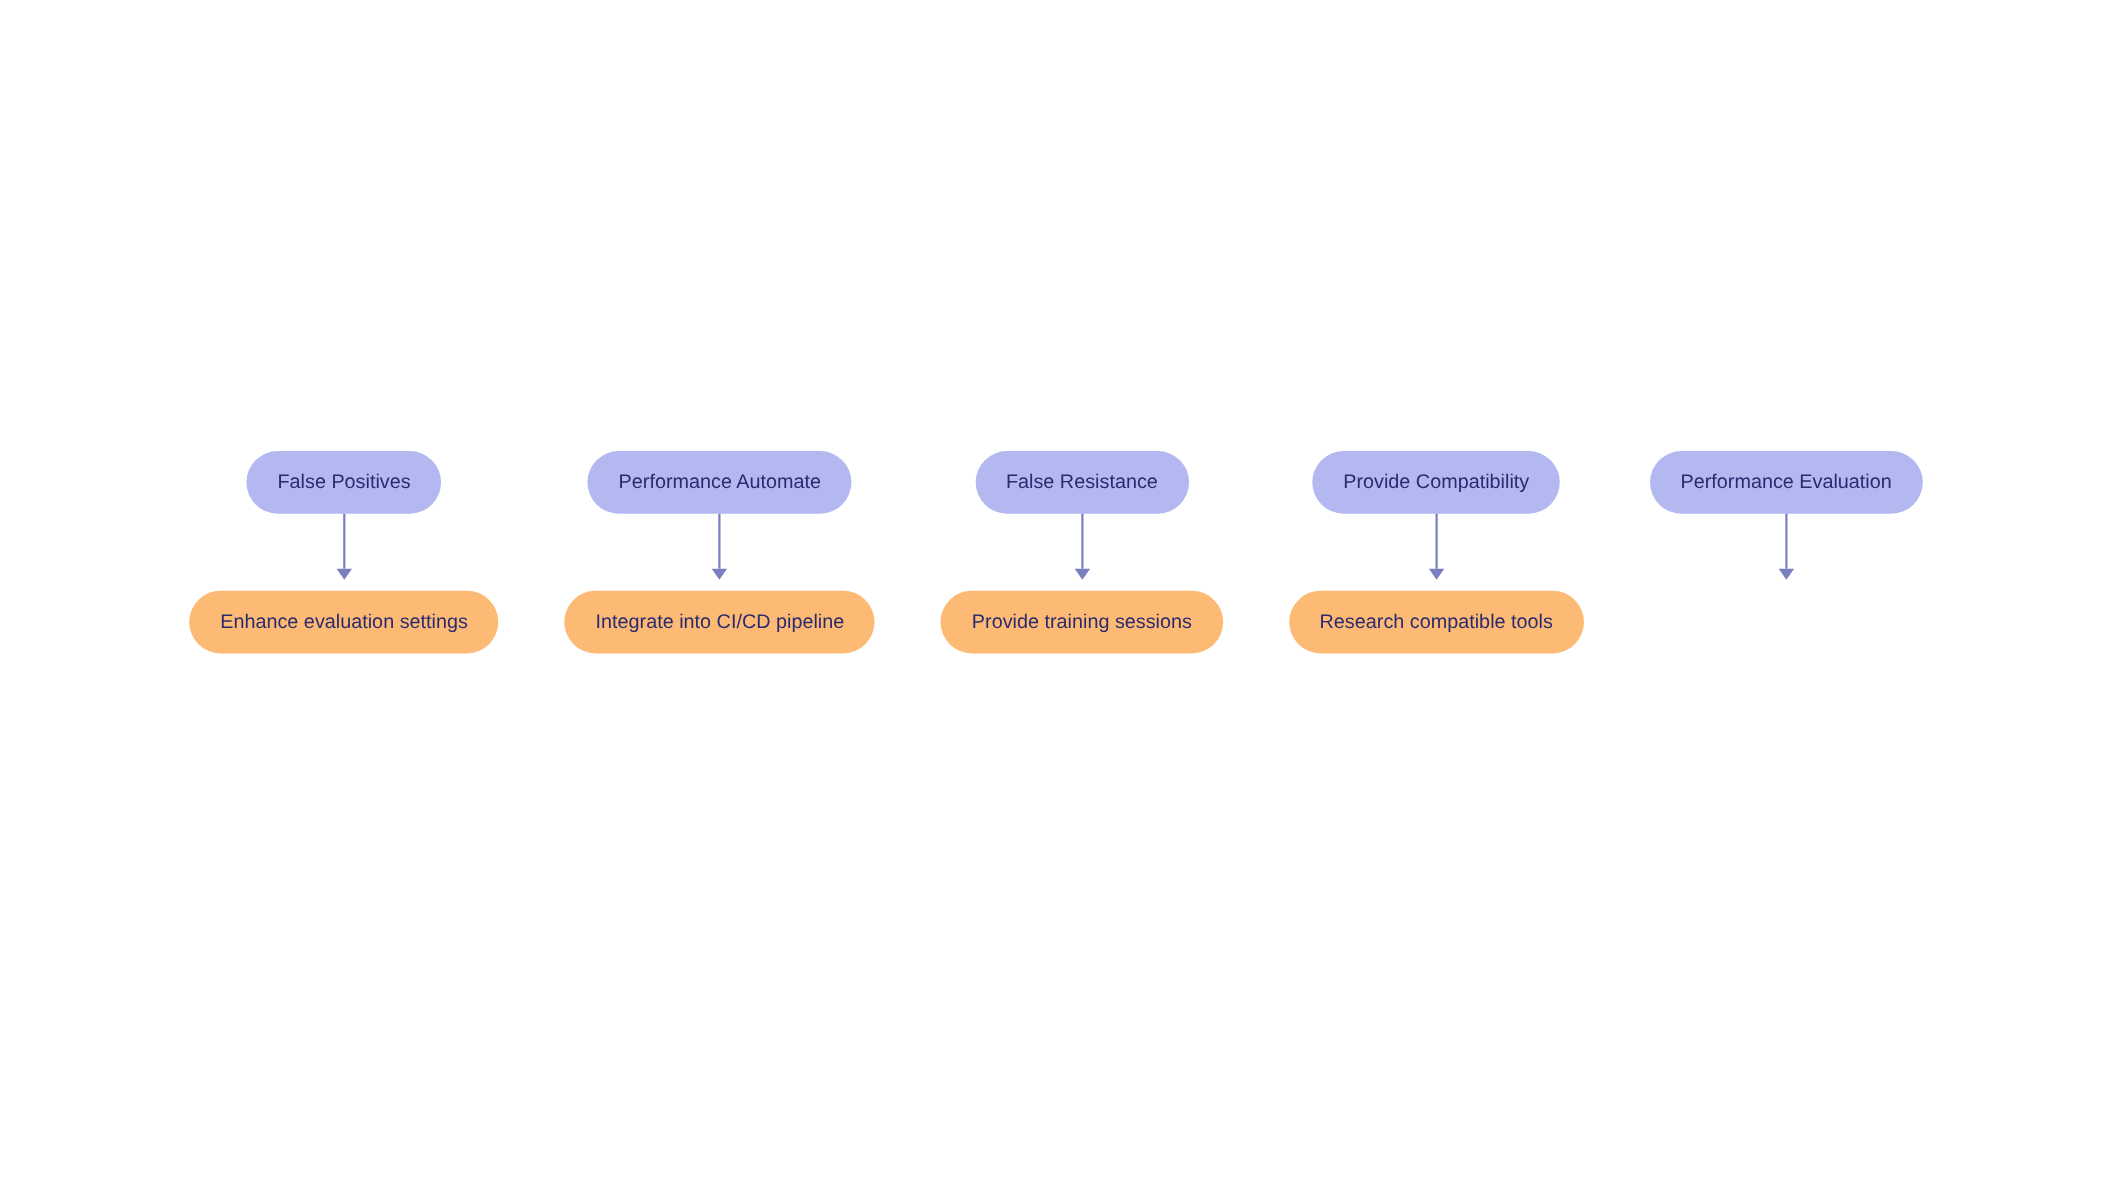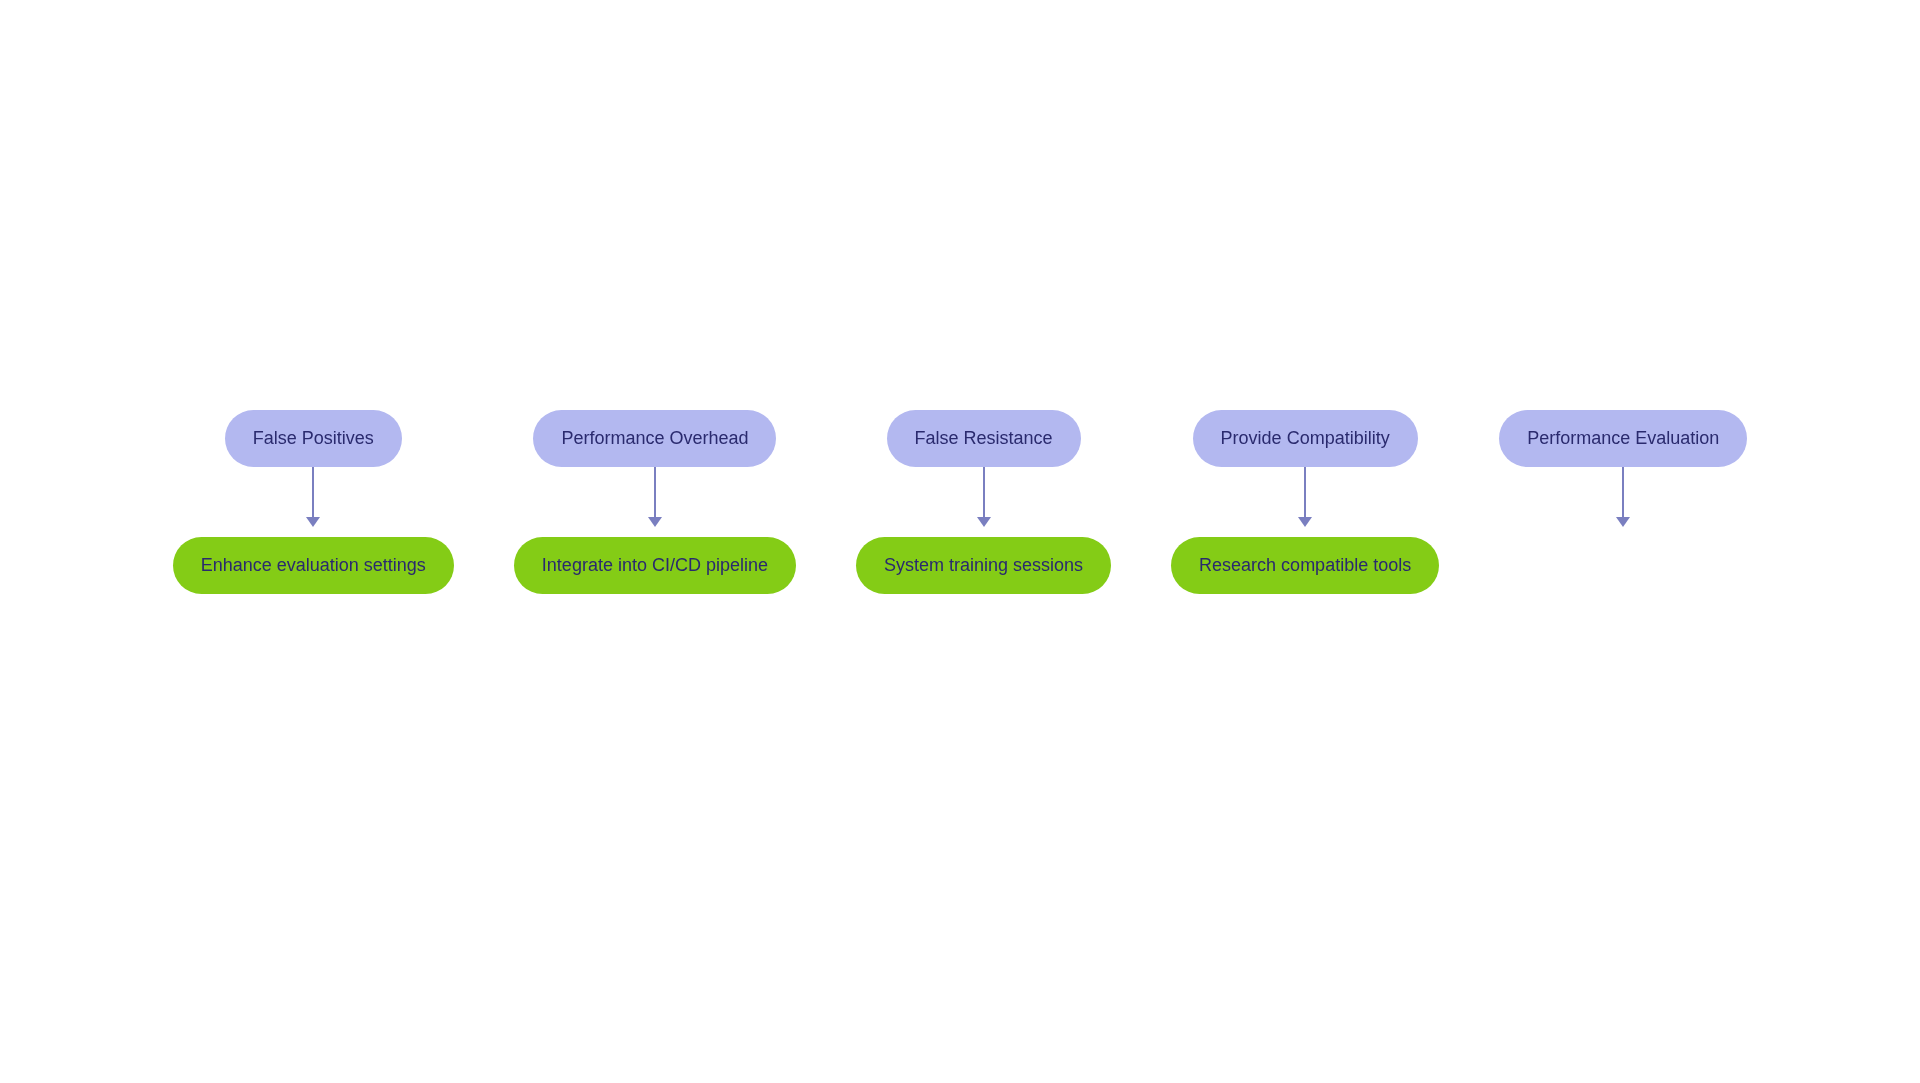--- a/index.html
+++ b/index.html
@@ -50,21 +50,21 @@
       font-weight: 400;
       white-space: nowrap;
       min-width: 160px;
     }
 
     .node.top-node {
       background-color: #b3b8f0;
     }
 
     .node.bottom-node {
-      background-color: #84cc16;
+      background-color: #fdba74;
     }
 
     .arrow-connector {
       display: flex;
       flex-direction: column;
       align-items: center;
       height: 70px;
     }
 
     .arrow-line {
@@ -88,34 +88,34 @@
   <div class="columns-wrapper" id="columns-wrapper">
   <div class="column">
         <div class="node top-node">False Positives</div>
         <div class="arrow-connector">
           <div class="arrow-line"></div>
           <div class="arrow-head"></div>
         </div>
         <div class="node bottom-node">Enhance evaluation settings</div>
       </div>
       <div class="column">
-        <div class="node top-node">Performance Overhead</div>
+        <div class="node top-node">Performance Automate</div>
         <div class="arrow-connector">
           <div class="arrow-line"></div>
           <div class="arrow-head"></div>
         </div>
         <div class="node bottom-node">Integrate into CI/CD pipeline</div>
       </div>
       <div class="column">
         <div class="node top-node">False Resistance</div>
         <div class="arrow-connector">
           <div class="arrow-line"></div>
           <div class="arrow-head"></div>
         </div>
-        <div class="node bottom-node">System training sessions</div>
+        <div class="node bottom-node">Provide training sessions</div>
       </div>
       <div class="column">
         <div class="node top-node">Provide Compatibility</div>
         <div class="arrow-connector">
           <div class="arrow-line"></div>
           <div class="arrow-head"></div>
         </div>
         <div class="node bottom-node">Research compatible tools</div>
       </div>
       <div class="column">

